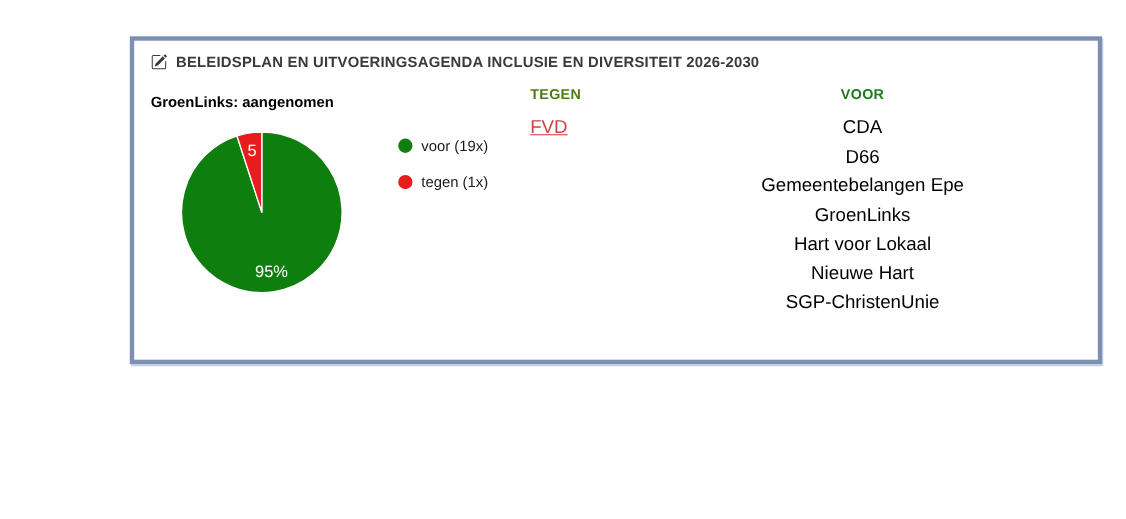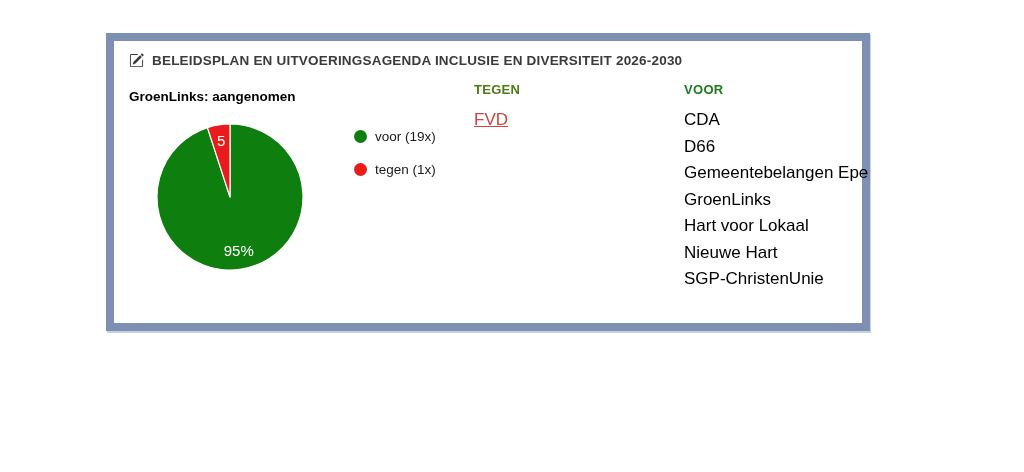--- a/index.html
+++ b/index.html
@@ -2,23 +2,23 @@
 <html><head>
 <meta charset="utf-8">
 <style>
   html,body{margin:0;padding:0;background:#ffffff;}
   body{
     width:1024px;height:472px;position:relative;overflow:hidden;
     font-family:"Liberation Sans",sans-serif;
     -webkit-font-smoothing:antialiased;
   }
   .card{
-    position:absolute;left:106px;top:33px;width:764px;height:298px;
+    position:absolute;left:118px;top:33px;width:884px;height:298px;
     box-sizing:border-box;background:#ffffff;
-    border:8px solid #14532d;
+    border:4px solid #14532d;
     box-shadow:1px 2px 0 rgba(165,176,207,.6);
   }
   .card-header{
     position:absolute;left:15px;top:12px;
     display:flex;align-items:center;gap:8px;
   }
   .edit-icon{display:inline-flex;cursor:pointer;}
   .title{
     font-size:13.5px;font-weight:bold;color:#3a3a3a;
     letter-spacing:.2px;white-space:nowrap;
@@ -30,21 +30,21 @@
   .pie{position:absolute;left:41px;top:81px;width:150px;height:150px;}
   .pie text{font-family:"Liberation Sans",sans-serif;}
   .legend{
     position:absolute;left:240px;top:77px;
     display:flex;flex-direction:column;gap:7px;
   }
   .legend-row{display:flex;align-items:center;gap:8px;font-size:13.5px;color:#1a1a1a;margin-top:11px;}
   .legend-dot{width:13px;height:13px;border-radius:50%;flex:0 0 auto;}
   .vote-col{position:absolute;top:41px;}
   .tegen-col{left:360px;}
-  .voor-col{left:570px;}
+  .voor-col{left:570px;text-align:center;}
   .col-header{font-size:13px;font-weight:bold;letter-spacing:.3px;margin-bottom:10px;}
   .party{font-size:17px;line-height:26.5px;white-space:nowrap;}
 </style>
 </head>
 <body>
 
 <div class="card" style="border-color: rgb(126, 143, 180);">
 
   <div class="card-header">
     <span class="edit-icon">

